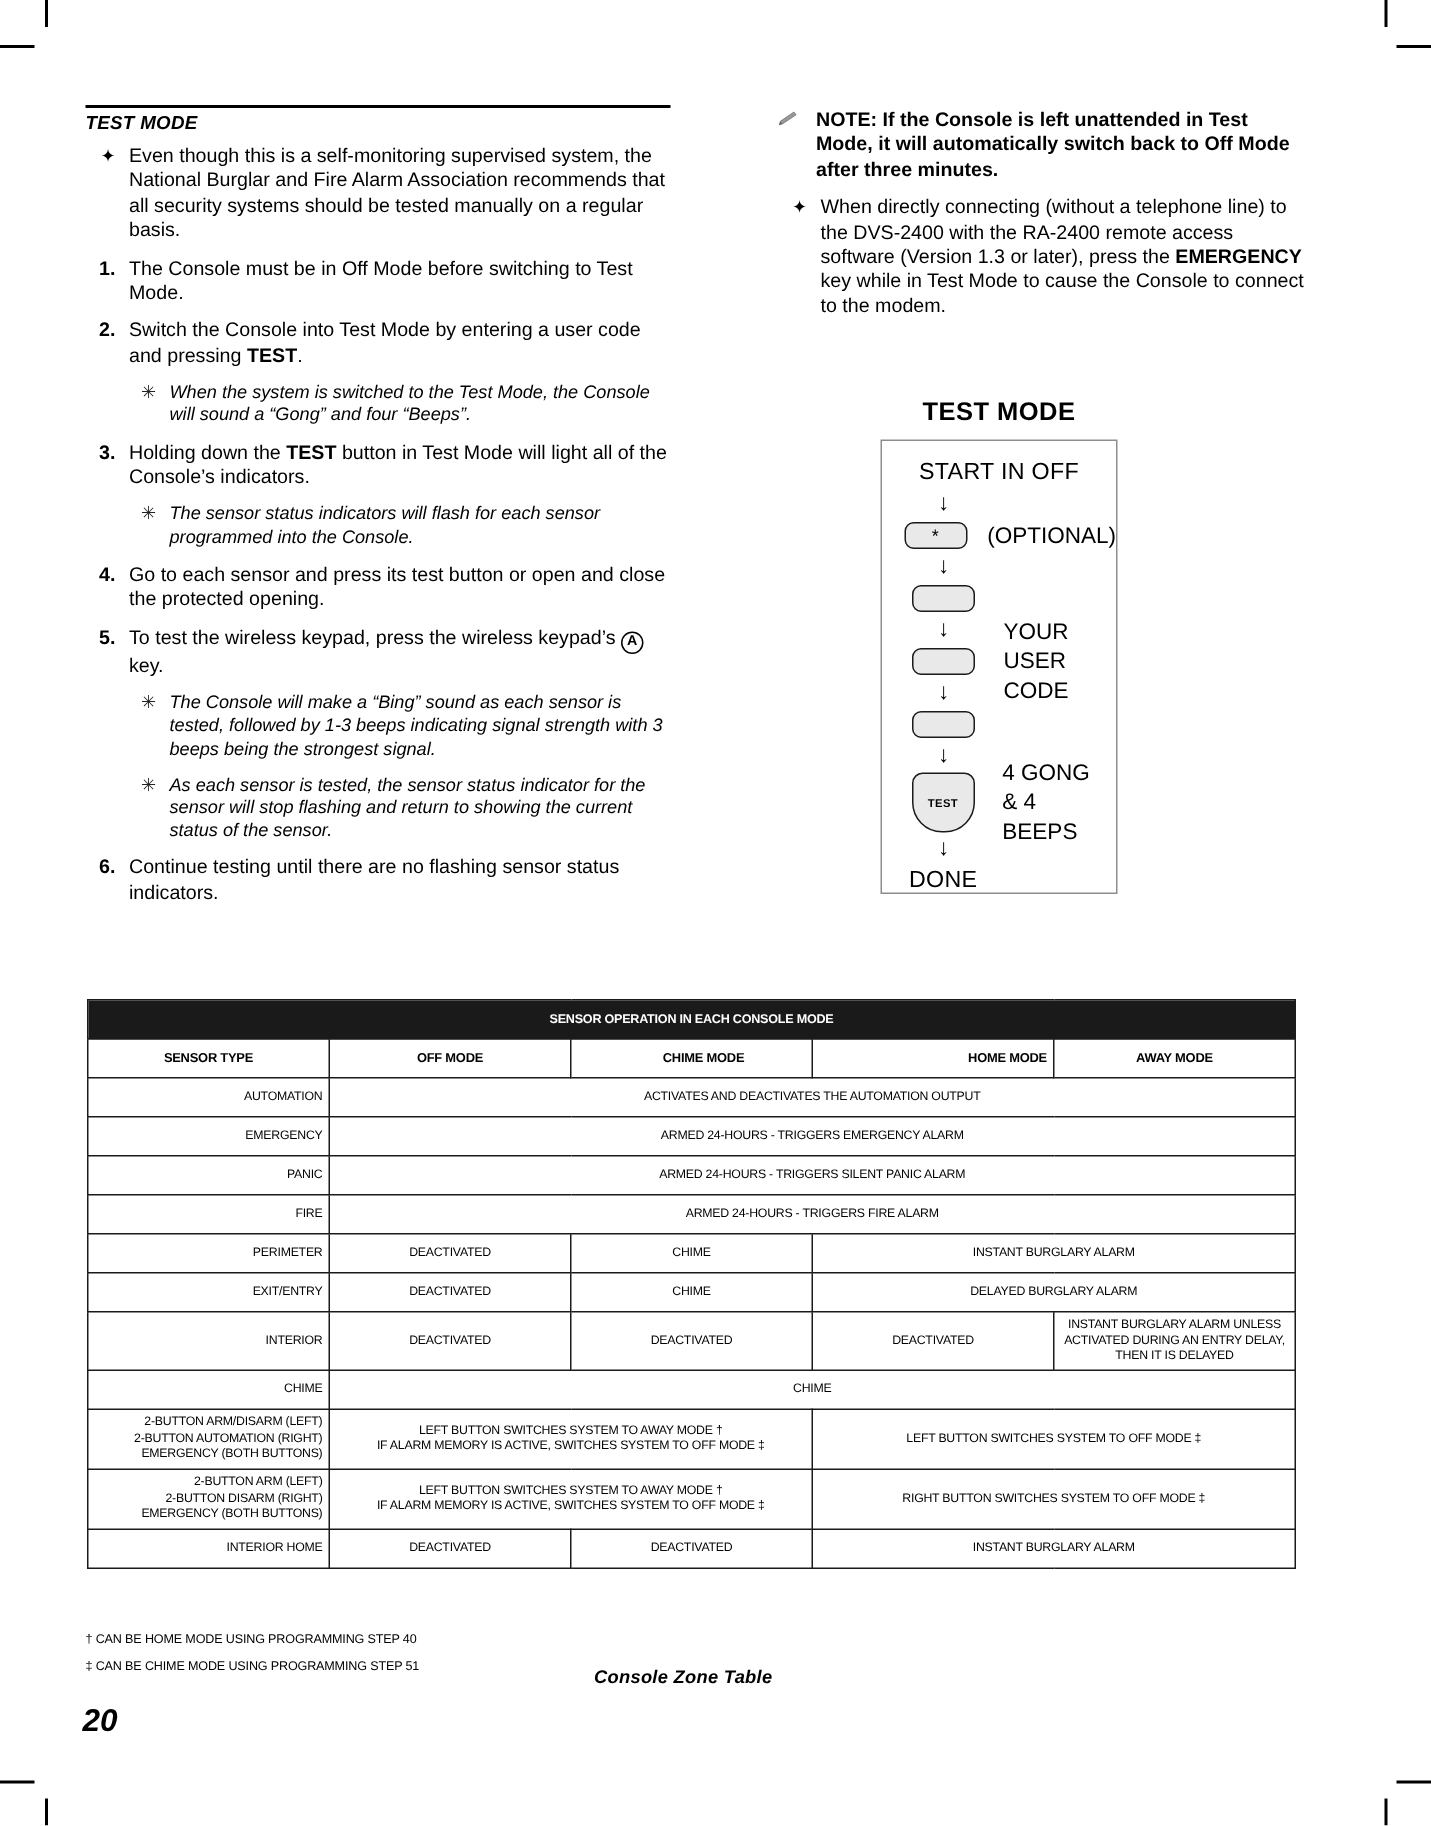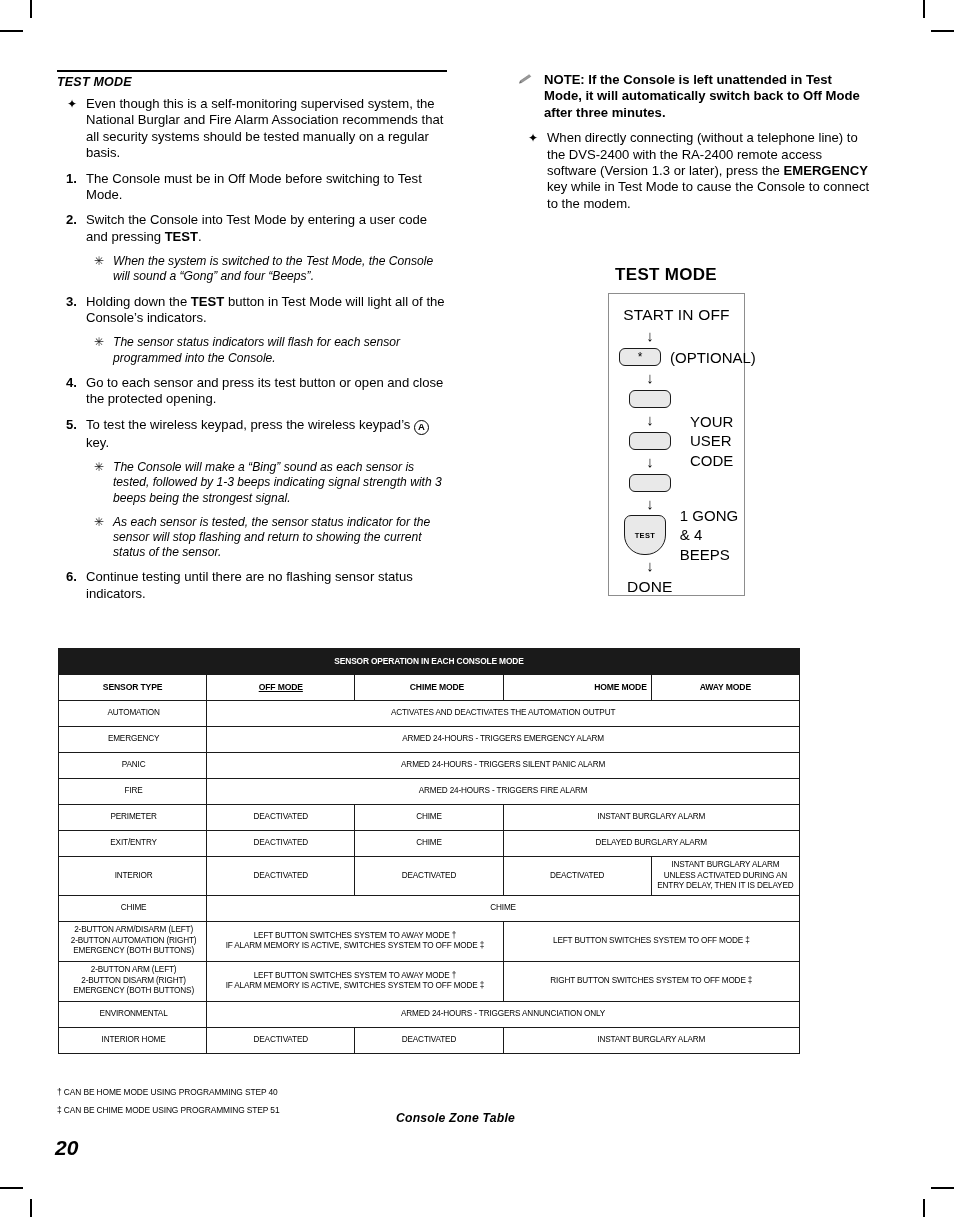--- a/index.html
+++ b/index.html
@@ -113,21 +113,20 @@
     font-weight: bold;
     font-size: 17px;
     letter-spacing: 0.3px;
     margin-bottom: 8px;
   }
   .flow-box {
     border: 1.3px solid #8d8d8d;
     height: 303px;
     position: relative;
     box-sizing: border-box;
-    margin-left: 21px;
   }
   .flow-inner {
     position: absolute;
     left: 0; top: 8px; right: 0;
   }
   .frow {
     display: flex;
     align-items: center;
     justify-content: flex-start;
     height: 26px;
@@ -168,22 +167,22 @@
     justify-content: center;
     font-size: 7.5px;
     font-weight: bold;
     letter-spacing: 0.3px;
   }
   .multi { font-size: 15px; line-height: 19.5px; margin-left: 9px; }
 
   
   .tbl {
     position: absolute;
-    left: 58px; top: 648px;
-    width: 742px;
+    left: 58px; top: 666px;
+    width: 806px;
     border-collapse: collapse;
     table-layout: fixed;
   }
   .tbl td, .tbl th {
     border: 1.4px solid #1a1a1a;
     font-size: 8.2px;
     padding: 3px 4px;
     text-align: center;
     vertical-align: middle;
     font-family: "Liberation Sans", sans-serif;
@@ -198,21 +197,21 @@
     font-size: 8.4px;
     padding: 7px 4px;
     border: 1.4px solid #1a1a1a;
   }
   .tbl .colhdr {
     font-weight: bold;
     font-size: 8.6px;
     padding: 7px 4px;
   }
   .tbl .rowname {
-    text-align: center;
+    text-align: right;
     padding-left: 6px;
     font-size: 8.2px;
   }
   .tbl tr { height: 26px; }
 
   
   .fn {
     position: absolute;
     left: 57px;
     font-size: 8.4px;
@@ -362,42 +361,42 @@
           </div>
         </div>
         <div class="arrow-row">
           <div class="arrow">↓</div>
         </div>
         <div class="frow" style="height: 46px;">
           <div class="fkeycol">
             <div class="key-test">TEST</div>
           </div>
           <div class="multi">
-            <div>1 GONG</div>
+            <div>4 GONG</div>
             <div>&amp; 4 BEEPS</div>
           </div>
         </div>
         <div class="arrow-row">
           <div class="arrow">↓</div>
         </div>
         <div class="frow" style="padding-left: 18px;">
           <span class="ftext">DONE</span>
         </div>
       </div>
   </div>
 </div>
 
 <table class="tbl">
   <thead>
     <tr>
       <th class="hdr-band" colspan="5">SENSOR OPERATION IN EACH CONSOLE MODE</th>
     </tr>
     <tr id="colhdr-row">
         <th class="colhdr" style="width: 142px;">SENSOR TYPE</th>
-        <th class="colhdr" style="width: 166px; text-decoration: underline;">OFF MODE</th>
+        <th class="colhdr" style="width: 166px;">OFF MODE</th>
         <th class="colhdr" style="width: 164px; padding-left: 20px;">CHIME MODE</th>
         <th class="colhdr" style="width: 167px; text-align: right;">HOME MODE</th>
         <th class="colhdr" style="width: 167px;">AWAY MODE</th>
       </tr>
   </thead>
   <tbody id="tbl-body">
       <tr>
         <td class="rowname">AUTOMATION</td>
         <td colspan="4">ACTIVATES AND DEACTIVATES THE AUTOMATION OUTPUT</td>
       </tr>
@@ -440,24 +439,20 @@
         <td class="rowname">2-BUTTON ARM/DISARM (LEFT)<br>2-BUTTON AUTOMATION (RIGHT)<br>EMERGENCY (BOTH BUTTONS)</td>
         <td colspan="2">LEFT BUTTON SWITCHES SYSTEM TO AWAY MODE †<br>IF ALARM MEMORY IS ACTIVE, SWITCHES SYSTEM TO OFF MODE ‡</td>
         <td colspan="2">LEFT BUTTON SWITCHES SYSTEM TO OFF MODE ‡</td>
       </tr>
       <tr style="height: 40px; margin-top: 20px;">
         <td class="rowname">2-BUTTON ARM (LEFT)<br>2-BUTTON DISARM (RIGHT)<br>EMERGENCY (BOTH BUTTONS)</td>
         <td colspan="2">LEFT BUTTON SWITCHES SYSTEM TO AWAY MODE †<br>IF ALARM MEMORY IS ACTIVE, SWITCHES SYSTEM TO OFF MODE ‡</td>
         <td colspan="2">RIGHT BUTTON SWITCHES SYSTEM TO OFF MODE ‡</td>
       </tr>
       <tr>
-        <td class="rowname">ENVIRONMENTAL</td>
-        <td colspan="4">ARMED 24-HOURS - TRIGGERS ANNUNCIATION ONLY</td>
-      </tr>
-      <tr>
         <td class="rowname">INTERIOR HOME</td>
         <td>DEACTIVATED</td>
         <td>DEACTIVATED</td>
         <td colspan="2">INSTANT BURGLARY ALARM</td>
       </tr>
     </tbody>
 </table>
 
 <div class="fn fn1">† CAN BE HOME MODE USING PROGRAMMING STEP 40</div>
 <div class="fn fn2">‡ CAN BE CHIME MODE USING PROGRAMMING STEP 51</div>

